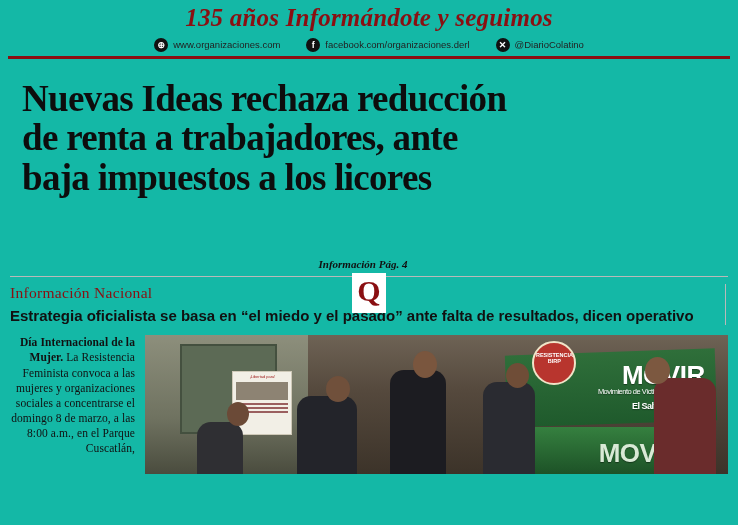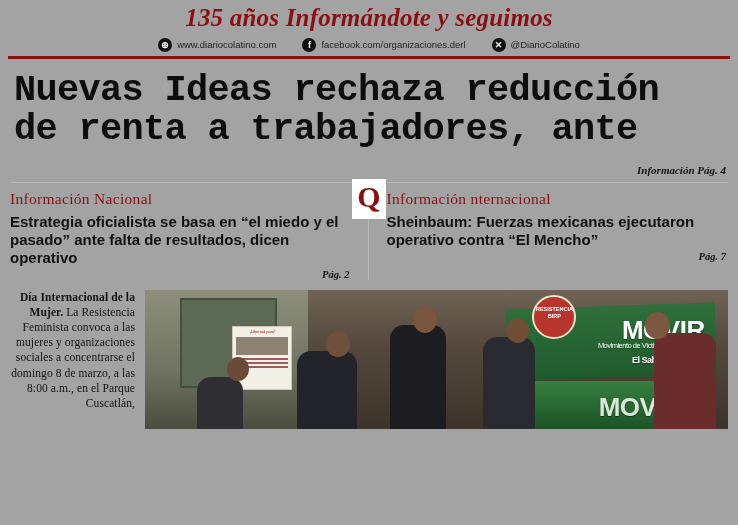--- a/index.html
+++ b/index.html
@@ -13,21 +13,21 @@
     overflow: hidden;
     font-family: "Liberation Serif", serif;
     color: #111111;
     position: relative;
   }
 
   .page {
     width: 738px;
     height: 525px;
     position: relative;
-    background: #a3a3a3;
+    background: #14b8a6;
   }
 
   
   .masthead {
     text-align: center;
     padding-top: 4px;
   }
   .masthead-title {
     font-family: "Liberation Serif", serif;
     font-weight: bold;
@@ -72,36 +72,37 @@
     height: 3px;
     background: #8a0f12;
     margin: 3px 8px 0 8px;
   }
 
   
   .headline-block {
     padding: 8px 10px 2px 10px;
   }
   .headline {
-    font-family: Liberation Mono, monospace;
+    font-family: Liberation Serif, serif;
     font-weight: bold;
     font-size: 37px;
     line-height: 1.07;
     letter-spacing: -0.7px;
     color: #0d0d0d;
-    margin: 4px;
+    margin: 12px;
   }
   .headline-ref {
-    text-align: right;
+    text-align: center;
     font-family: "Liberation Serif", serif;
     font-style: italic;
     font-weight: bold;
     font-size: 11px;
     color: #111111;
     padding: 8px 12px 0 0;
+    margin-top: 39px;
   }
 
   .rule-thin {
     height: 1px;
     background: #b9b9b9;
     margin: 6px 10px 0 10px;
   }
 
   
   .teasers {
@@ -312,64 +313,59 @@
 <body>
 
 <div class="page">
 
   <div class="masthead">
     <div class="masthead-title">135 años Informándote y seguimos</div>
 
     <div class="social-row">
       <div class="social-item">
         <span class="social-glyph">⊕</span>
-        <span>www.diariocolatino.com</span>
+        <span>www.organizaciones.com</span>
       </div>
       <div class="social-item">
         <span class="social-glyph">f</span>
         <span>facebook.com/organizaciones.derl</span>
       </div>
       <div class="social-item">
         <span class="social-glyph">✕</span>
         <span>@DiarioColatino</span>
       </div>
     </div>
 
     <div class="rule-red"></div>
   </div>
 
   <div class="headline-block">
     <h1 class="headline">
       <span>Nuevas Ideas rechaza reducción</span><br>
       <span>de renta a trabajadores, ante</span><br>
+      <span>baja impuestos a los licores</span>
     </h1>
   </div>
   <div class="headline-ref">Información Pág. 4</div>
 
   <div class="rule-thin"></div>
 
   <div class="teasers">
 
     <div class="logo-q">
       <div class="q-glyph">Q</div>
     </div>
 
     <div class="teaser-col left">
       <div class="kicker">Información Nacional</div>
       <p class="teaser-text">Estrategia oficialista se basa en “el miedo y el pasado” ante falta de resultados, dicen operativo</p>
-      <div class="page-ref">Pág. 2</div>
     </div>
 
     <div class="col-divider"></div>
 
-    <div class="teaser-col right">
-      <div class="kicker">Información nternacional</div>
-      <p class="teaser-text">Sheinbaum: Fuerzas mexicanas ejecutaron operativo contra “El Mencho”</p>
-      <div class="page-ref">Pág.  7</div>
-    </div>
   </div>
 
   <div class="photo-section">
 
     <div class="caption-col">
       <div class="caption-text">
         <span class="lead">Día Internacional de la Mujer.</span>
         <span>La Resistencia Feminista convoca a las mujeres y organizaciones sociales a concentrarse el domingo 8 de marzo, a las 8:00 a.m., en el Parque Cuscatlán,</span>
       </div>
     </div>

